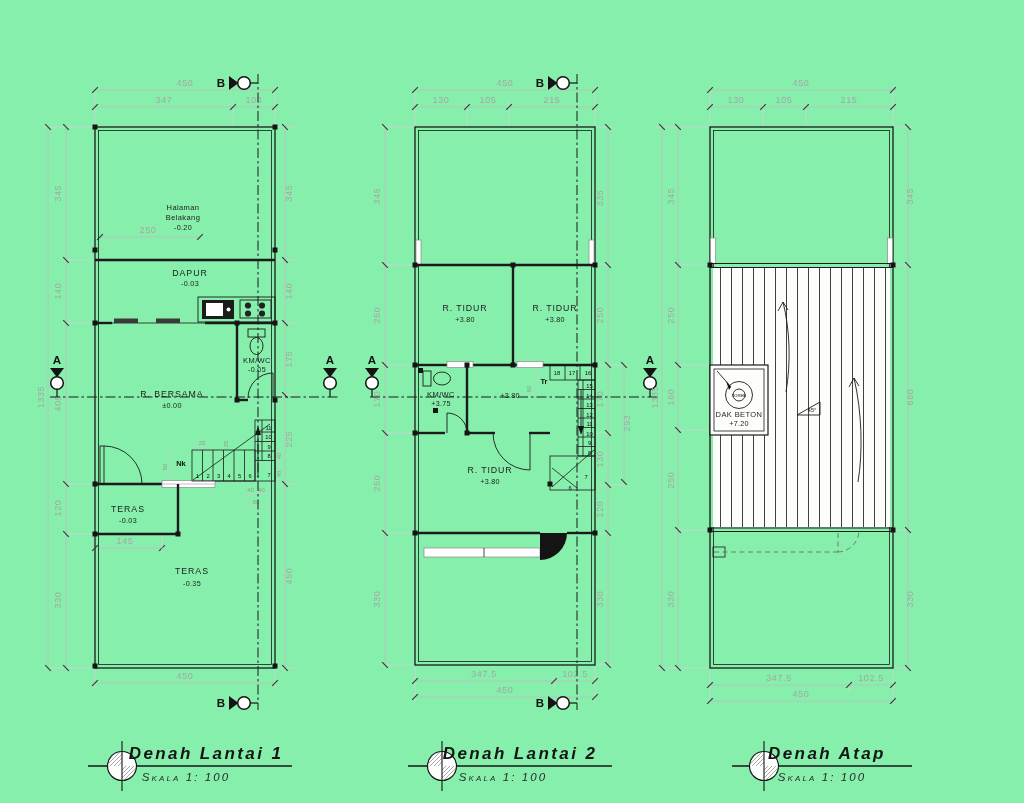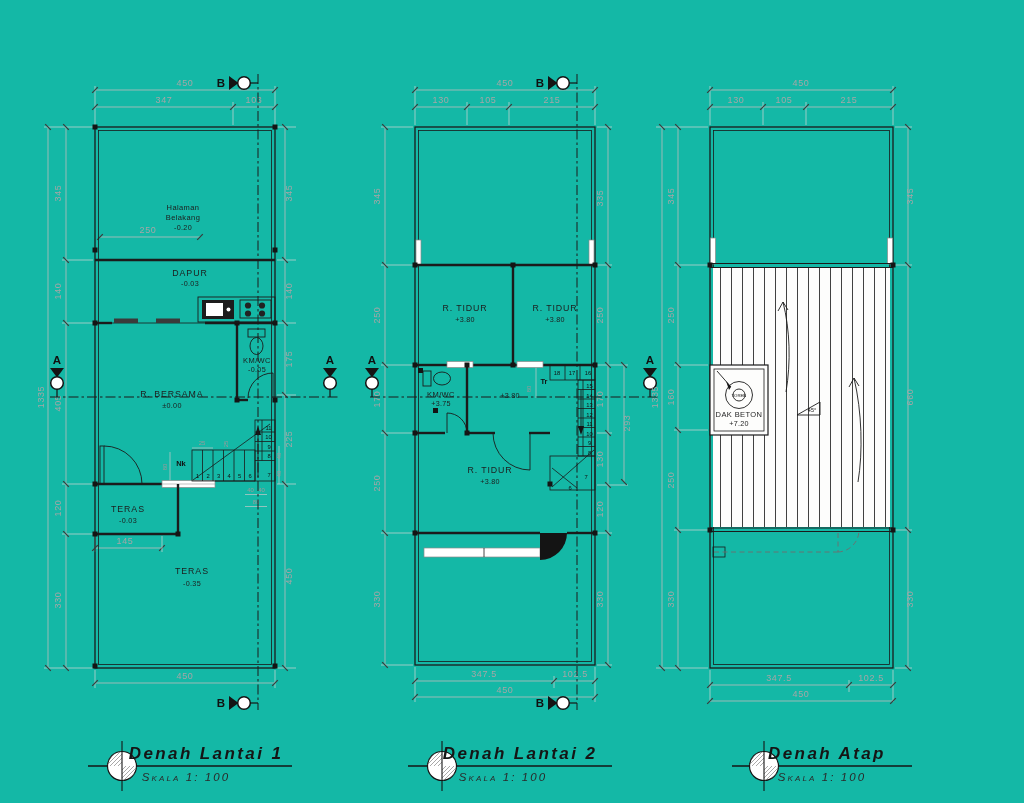--- a/index.html
+++ b/index.html
@@ -1,16 +1,16 @@
 <!DOCTYPE html>
 <html><head>
 <meta charset="utf-8">
 <style>
   html,body { margin:0; padding:0; background:#ffffff; }
-  .canvas { position:relative; width:1024px; height:803px; background:#14b8a6; overflow:hidden; }
+  .canvas { position:relative; width:1024px; height:803px; background:#86efac; overflow:hidden; }
   svg { position:absolute; left:0; top:0; }
   svg text { font-family:"Liberation Sans", sans-serif; }
   .dl   { stroke:#bcbcbc; stroke-width:0.8; fill:none; }
   .dls  { stroke:#c9c9c9; stroke-width:0.7; fill:none; }
   .ext  { stroke:#d4d4d4; stroke-width:0.7; }
   .dim  { font-size:9px; fill:#a6a6a6; text-anchor:middle; letter-spacing:0.6px; }
   .dimS { font-size:6px; fill:#9a9a9a; text-anchor:middle; }
   .room { font-size:8.8px; fill:#1d1d1d; text-anchor:middle; letter-spacing:0.9px; }
   .room2{ font-size:7.5px; fill:#1d1d1d; text-anchor:middle; letter-spacing:0.4px; }
   .lvl  { font-size:7.2px; fill:#1d1d1d; text-anchor:middle; letter-spacing:0.3px; }

